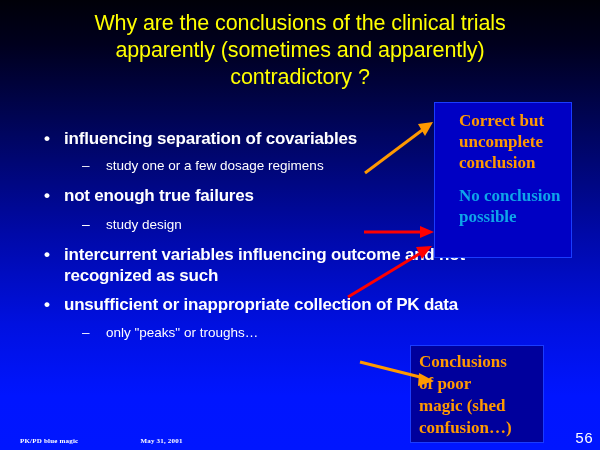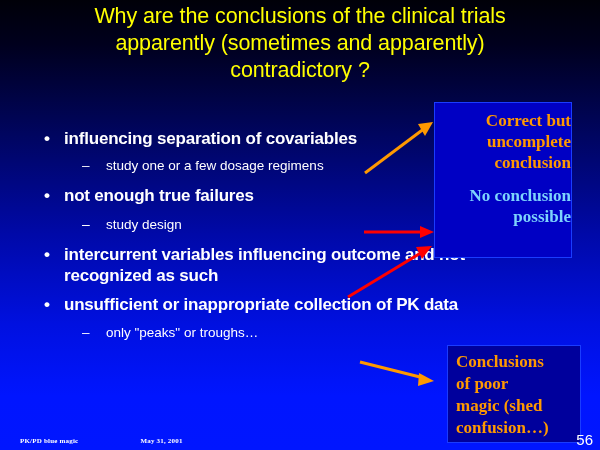--- a/index.html
+++ b/index.html
@@ -24,21 +24,21 @@
         #0010e0 72%,
         #0015ff 88%,
         #0016ff 100%);
     overflow: hidden;
   }
 
   
   #title {
     position: absolute;
     left: 30px;
-    top: 3px;
+    top: 10px;
     width: 540px;
     text-align: center;
     color: #ffff00;
     font-size: 21.5px;
     line-height: 27px;
     font-weight: normal;
     font-family: "Liberation Sans", sans-serif;
     letter-spacing: -0.1px;
   }
 
@@ -99,47 +99,46 @@
     line-height: 21px;
     font-size: 17px;
   }
   #callout-top {
     left: 434px;
     top: 102px;
     width: 138px;
     height: 156px;
     background: #0000c4;
     border: 1px solid #1a3cff;
-    padding: 7px 0 0 12px;
-    text-align: right;
+    padding: 7px 0 0 24px;
   }
   #callout-top .line-orange { color: #ff9900; }
-  #callout-top .line-red    { color: #7dd3fc; }
+  #callout-top .line-red    { color: #0ea5e9; }
   #callout-top .gap         { height: 12px; }
 
   #callout-bottom {
-    left: 447px;
+    left: 410px;
     top: 345px;
     width: 134px;
     height: 98px;
     background: #00009c;
     border: 1px solid #1a3cff;
     padding: 5px 0 0 8px;
     color: #ff9900;
     line-height: 22px;
   }
 
   
   #page-number {
     position: absolute;
     right: 7px;
     bottom: 2px;
     color: #ffffff;
     font-size: 15px;
-    font-family: Liberation Sans, sans-serif;
+    font-family: Liberation Mono, monospace;
   }
 
   
   #footer {
     position: absolute;
     left: 20px;
     bottom: 5px;
     color: #ffffff;
     font-size: 7px;
     font-weight: bold;

